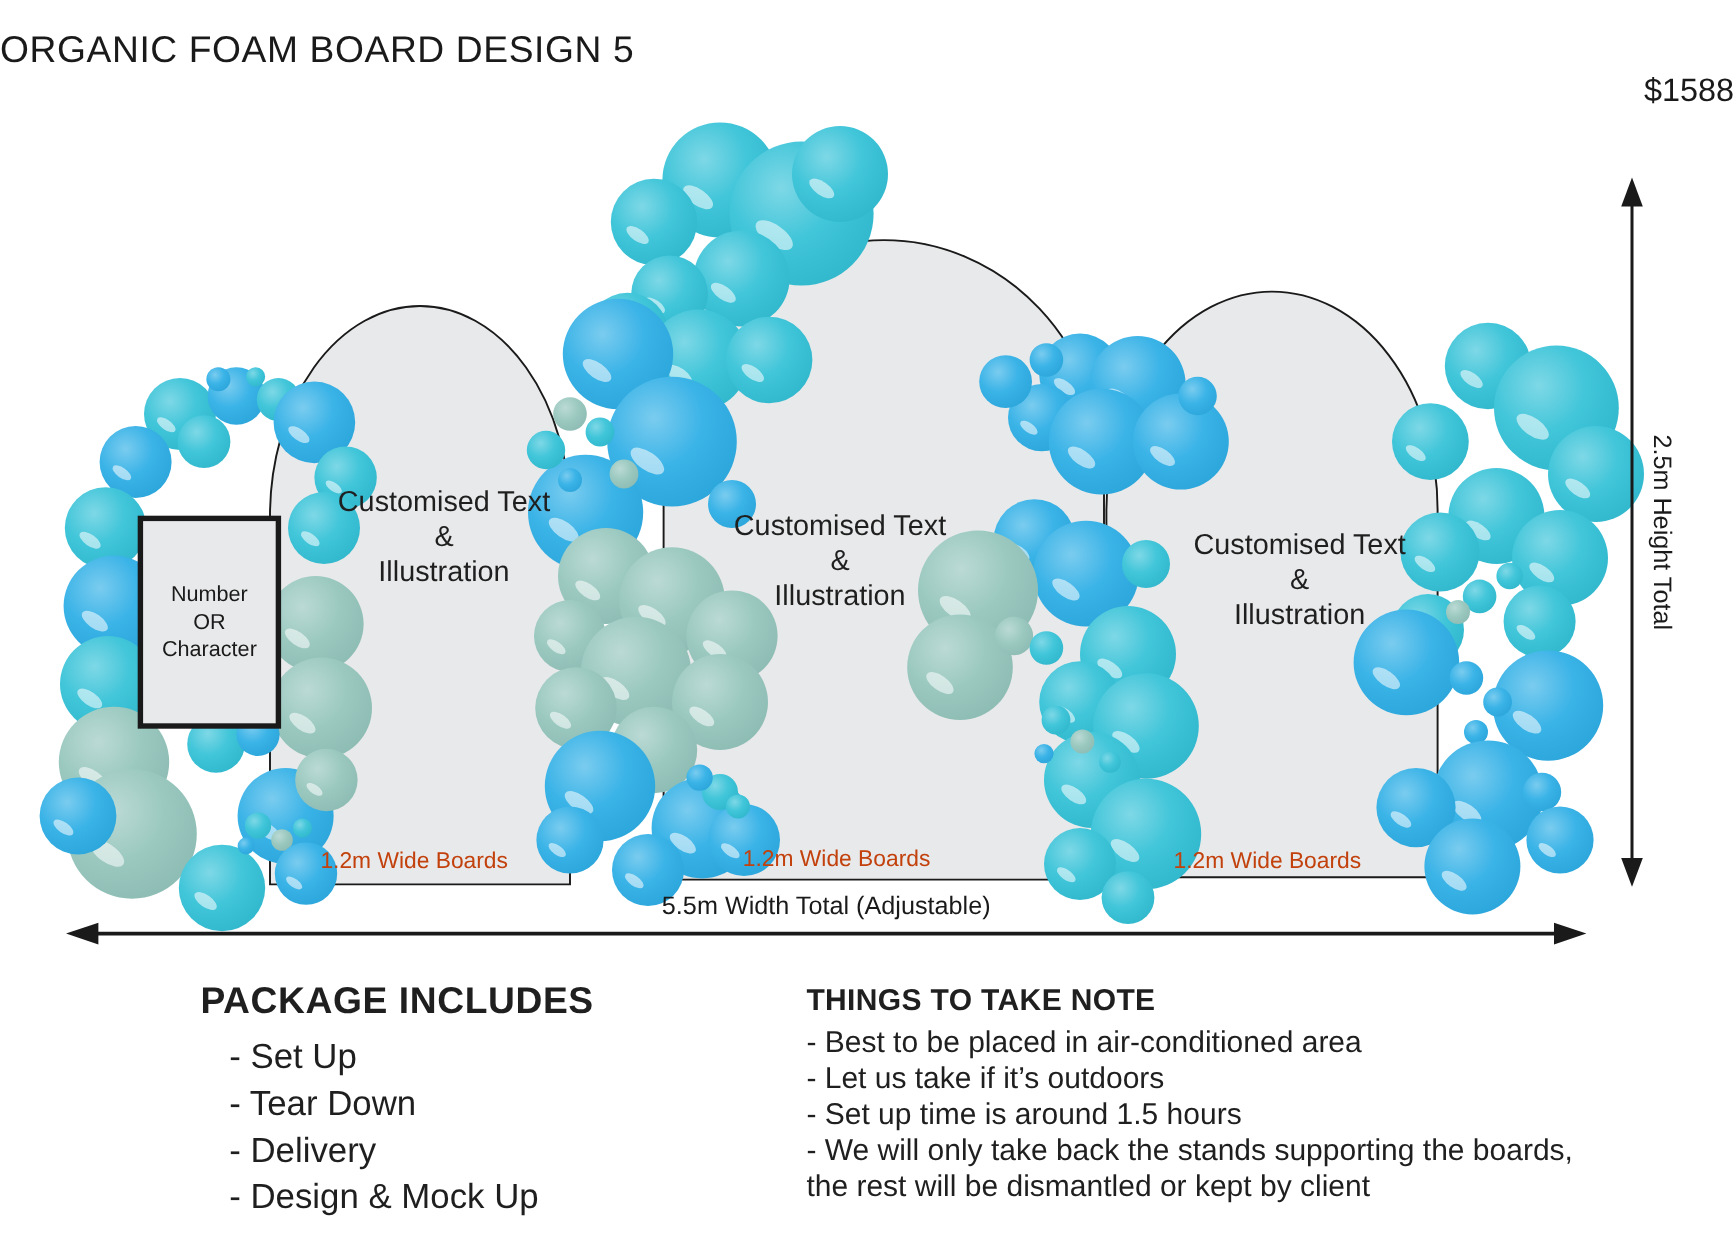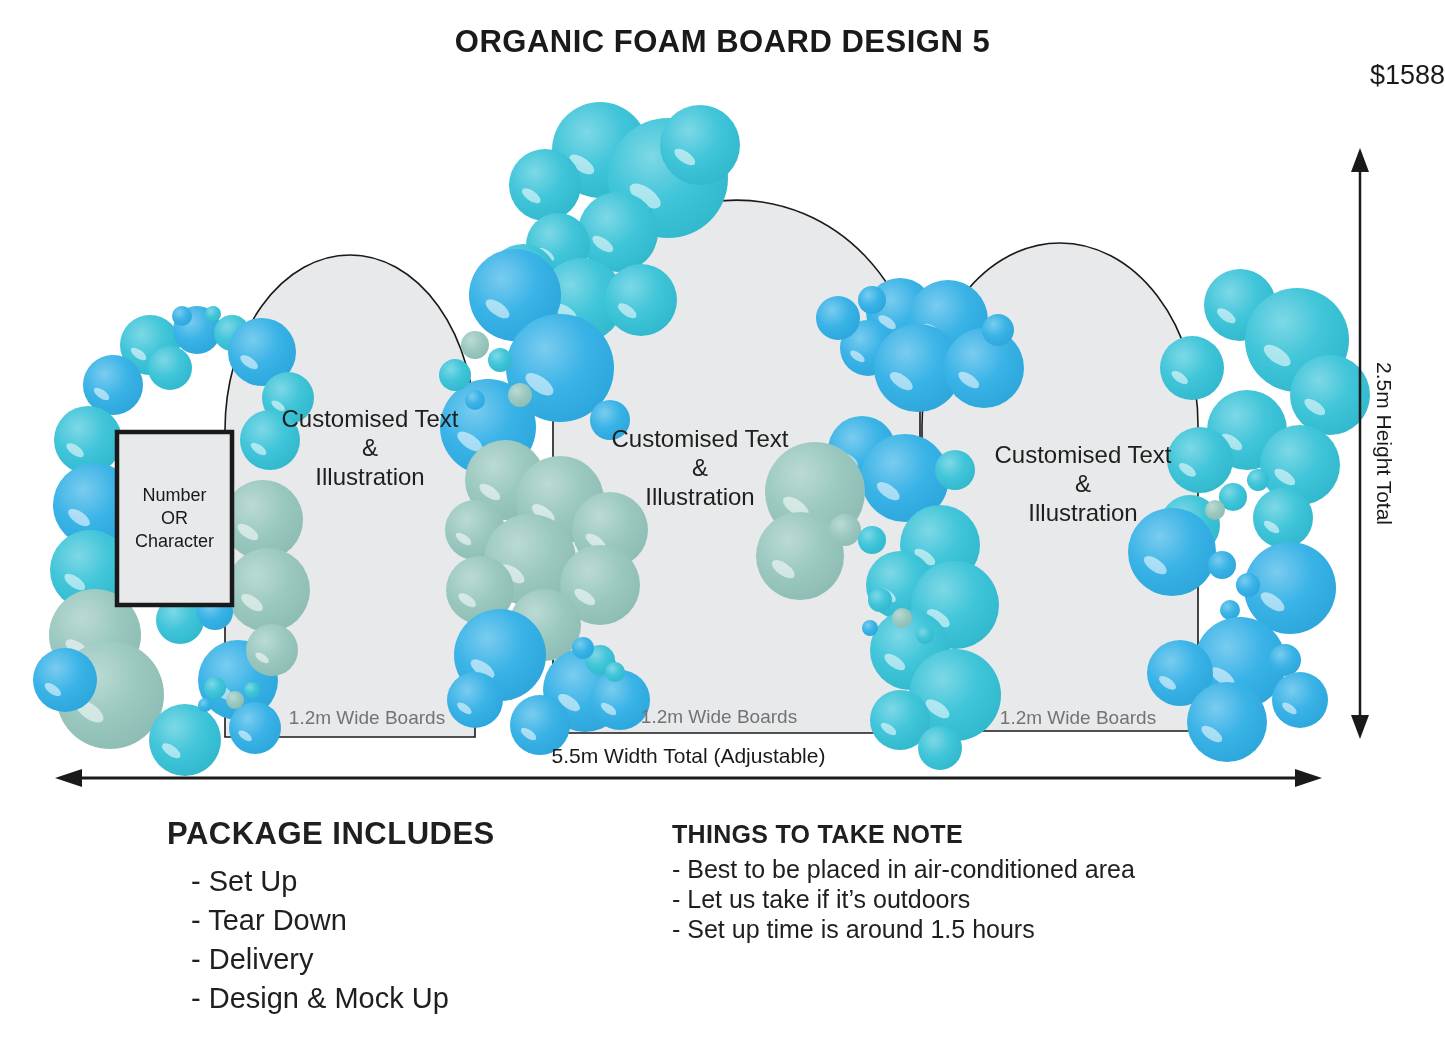--- a/index.html
+++ b/index.html
@@ -1,25 +1,25 @@
 <!DOCTYPE html>
 <html><head>
 <meta charset="utf-8">
 <style>
   * { margin:0; padding:0; box-sizing:border-box; }
   html,body { width:1445px; height:1045px; background:#ffffff; font-family:"Liberation Sans", sans-serif; overflow:hidden; }
   .page { position:relative; width:1445px; height:1045px; background:#fff; }
-  .title { position:absolute; left:0; top:24px; width:1445px; text-align:center;
-           font-size:31px; font-weight:700; letter-spacing:0.5px; color:#1a1a1a; }
+  .title { position:absolute; left:0; top:24px; width:1445px; 
+           font-size:31px; font-weight:400; letter-spacing:0.5px; color:#1a1a1a; }
   .price { position:absolute; left:0; top:60px; width:1445px; text-align:right;
            font-size:27px; font-weight:400; color:#1a1a1a; }
   #scene-svg { position:absolute; left:0; top:0; }
   .overlay { position:absolute; color:#1a1a1a; }
   .board-label { text-align:center; font-size:24px; line-height:29px; color:#1f1f1f; }
-  .wide-label { text-align:center; font-size:19px; color:#737373; }
+  .wide-label { text-align:left; font-size:19px; color:#c2410c; }
   .number-label { text-align:center; font-size:18px; line-height:23px; color:#1a1a1a; }
   .height-label { writing-mode:vertical-rl; text-align:center; font-size:21px; color:#1a1a1a; }
   .widthtotal-label { text-align:center; font-size:21px; color:#1a1a1a; }
   .section-heading { font-size:31px; font-weight:800; letter-spacing:0.5px; color:#1f1f1f; }
   .pkg-items { list-style:none; margin-top:10px; }
   .pkg-items li { font-size:29px; line-height:39px; color:#1f1f1f;margin-left:24px; }
   .notes-heading { font-size:25px; font-weight:700; letter-spacing:0.3px; color:#1f1f1f; }
   .note-items { list-style:none; margin-top:5px; }
   .note-items li { font-size:25px; line-height:30px; color:#1f1f1f; white-space:pre-line; }
 </style>
@@ -298,16 +298,18 @@
       <li>- Design &amp; Mock Up</li>
     </ul>
   </div>
 
   <div class="overlay" style="left:672px;top:820px;width:700px">
     <div class="notes-heading">THINGS TO TAKE NOTE</div>
     <ul class="note-items">
       <li>- Best to be placed in air-conditioned area</li>
       <li>- Let us take if it’s outdoors</li>
       <li>- Set up time is around 1.5 hours</li>
+      <li>- We will only take back the stands supporting the boards,
+the rest will be dismantled or kept by client</li>
     </ul>
   </div>
 
 </div>
 
 </body></html>

